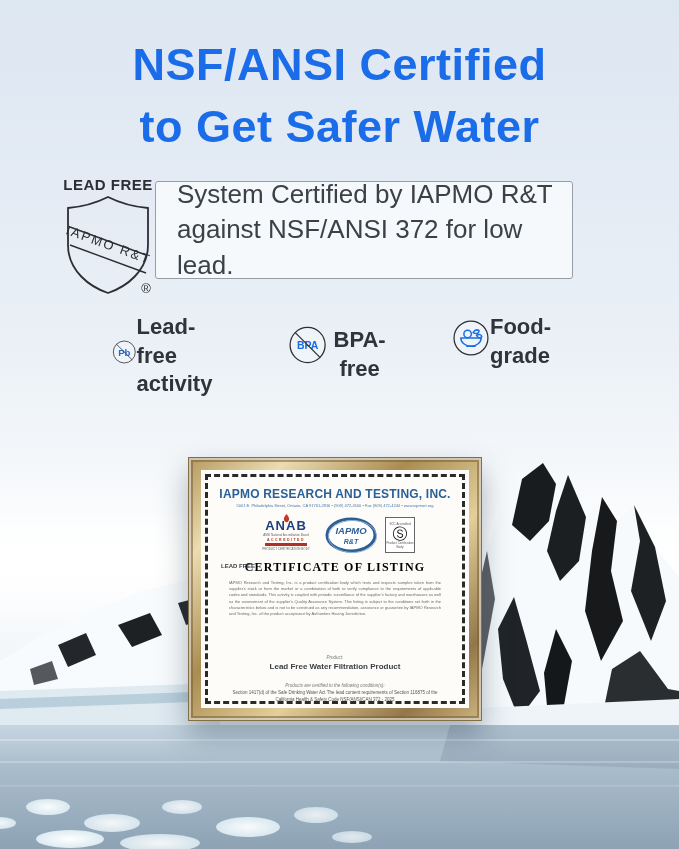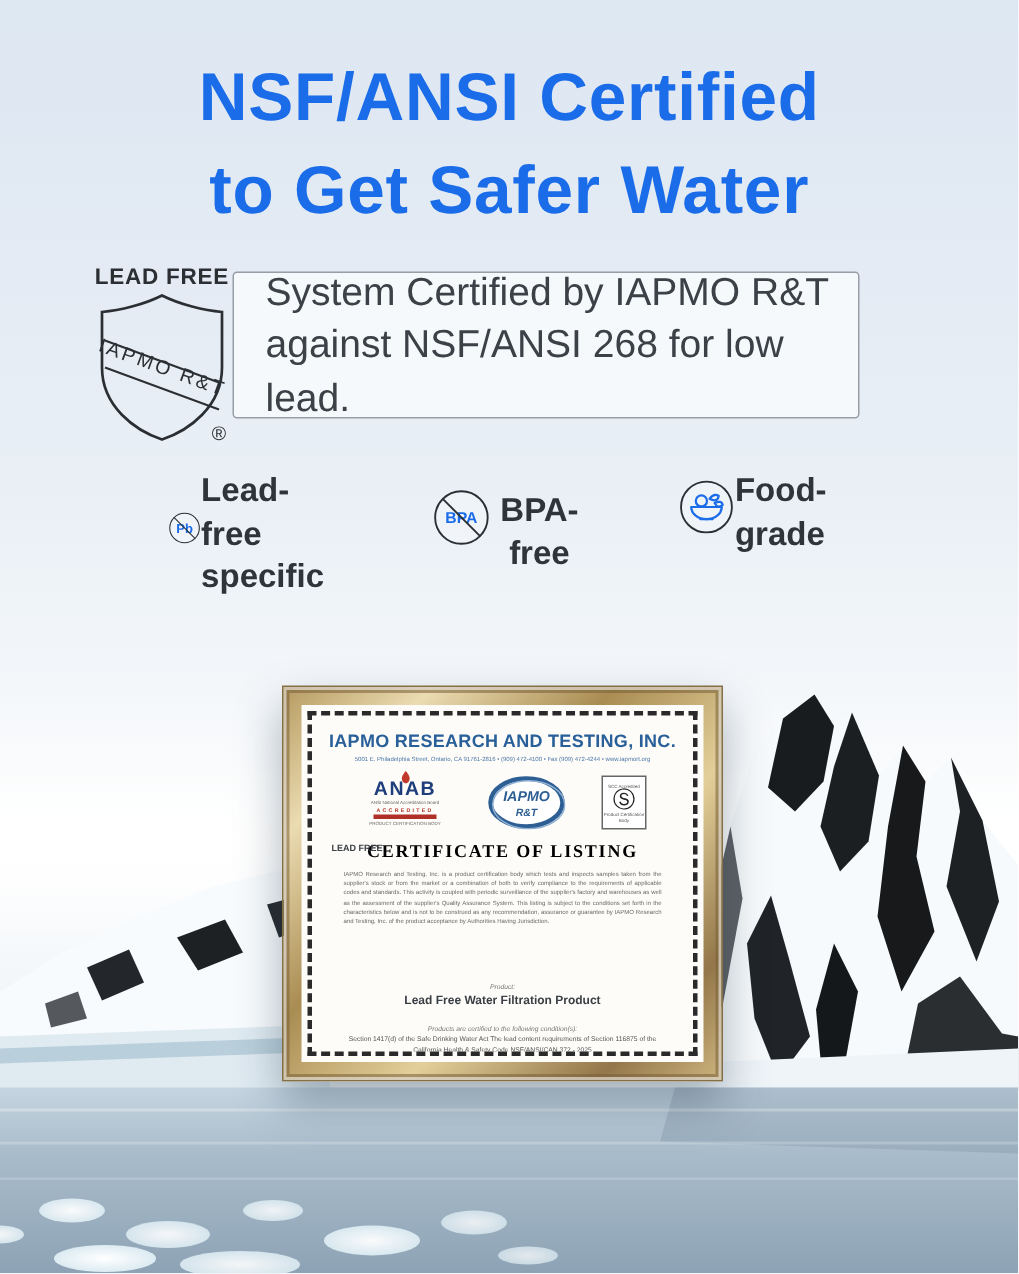--- a/index.html
+++ b/index.html
@@ -31,21 +31,21 @@
   .frame{position:absolute;left:188px;top:457px;width:294px;height:264px;z-index:3;box-sizing:border-box;
     background:linear-gradient(135deg,#b59a60 0%,#ecdcb2 18%,#a98c52 40%,#e3cf9a 62%,#93774a 85%,#cdb47e 100%);
     border:1px solid #857045;padding:12px;
     box-shadow:0 14px 28px rgba(40,60,80,0.38), inset 0 0 0 2px rgba(255,255,255,0.55), inset 0 0 0 4px rgba(120,95,55,0.55);}
   .cert{width:100%;height:100%;background:#fdfcf8;box-sizing:border-box;padding:4px;}
   .cert-inner{width:100%;height:100%;box-sizing:border-box;border:3px dashed #2a2a2a;
     padding:6px 9px;display:flex;flex-direction:column;overflow:hidden;}
   .org{font-size:12px;font-weight:bold;color:#2a6099;text-align:center;margin-top:4px;letter-spacing:0.2px;}
   .addr{font-size:4px;color:#4a76a8;text-align:center;margin-top:2px;}
   .addr-rule{height:1px;background:#9db8d2;width:94%;margin:2px auto 0 auto;}
-  .logos{display:flex;justify-content:center;align-items:center;gap:24px;margin:7px 0 5px 0;height:40px;}
+  .logos{display:flex;justify-content:center;align-items:center;gap:8px;margin:7px 0 5px 0;height:40px;}
   .anab{width:62px;text-align:center;position:relative;}
   .anab .aname{font-size:13px;font-weight:800;color:#1f3e7c;letter-spacing:1px;line-height:1;}
   .anab .aflame{position:absolute;left:28px;top:-5px;width:7px;height:9px;}
   .anab .anote{font-size:3px;color:#666;margin-top:1px;}
   .anab .accr{font-size:3.5px;color:#b03028;letter-spacing:1.5px;font-weight:bold;margin-top:1px;}
   .anab .abar{height:3px;background:#b03028;width:42px;margin:1px auto 0 auto;}
   .scc{width:30px;height:36px;border:1px solid #666;box-sizing:border-box;text-align:center;
     display:flex;flex-direction:column;justify-content:center;background:#fff;}
   .scc .stop,.scc .sbot{font-size:3px;color:#555;}
   .scc .ssym{font-size:15px;color:#222;line-height:1;}
@@ -145,30 +145,30 @@
       <path d="M48,4 C60,10 76,14 88,15 L88,52 C88,78 66,94 48,100 C30,94 8,78 8,52 L8,15 C20,14 36,10 48,4 Z" fill="none" stroke="#2b2f33" stroke-width="1.8"></path>
       <line x1="10" y1="34" x2="86" y2="62" stroke="#2b2f33" stroke-width="1.4"></line>
       <line x1="10" y1="52" x2="86" y2="80" stroke="#2b2f33" stroke-width="1.4"></line>
       <text x="47" y="56" transform="rotate(20 47 56)" text-anchor="middle" font-family="Liberation Sans, sans-serif" font-size="13" letter-spacing="2" fill="#2b2f33">IAPMO R&amp;T</text>
       <text x="86" y="100" text-anchor="middle" font-family="Liberation Sans, sans-serif" font-size="13" fill="#2b2f33">®</text>
     </svg>
   </div>
 
   <div class="certbox">
     <div>System Certified by IAPMO R&amp;T</div>
-    <div>against NSF/ANSI 268 for low lead.</div>
+    <div>against NSF/ANSI 372 for low lead.</div>
   </div>
 
   <div class="feature" id="feat1">
     <svg width="56" height="56" viewBox="0 0 56 56">
       <circle cx="28" cy="28" r="25" fill="rgba(255,255,255,0.25)" stroke="#2b2f33" stroke-width="1.8"></circle>
       <text x="28" y="36" text-anchor="middle" font-family="Liberation Sans, sans-serif" font-size="22" font-weight="bold" fill="#1a6ce9">Pb</text>
       <line x1="10" y1="10" x2="46" y2="46" stroke="#2b2f33" stroke-width="1.8"></line>
     </svg>
-    <div class="flabel">Lead-free specific</div>
+    <div class="flabel">Lead-free activity</div>
   </div>
 
   <div class="feature" id="feat2">
     <svg width="56" height="56" viewBox="0 0 56 56">
       <circle cx="28" cy="28" r="25" fill="rgba(255,255,255,0.25)" stroke="#2b2f33" stroke-width="1.8"></circle>
       <text x="28" y="33" text-anchor="middle" font-family="Liberation Sans, sans-serif" font-size="15" font-weight="bold" fill="#1a6ce9">BPA</text>
       <line x1="10" y1="10" x2="46" y2="46" stroke="#2b2f33" stroke-width="1.8"></line>
     </svg>
     <div class="flabel">BPA-free</div>
   </div>

